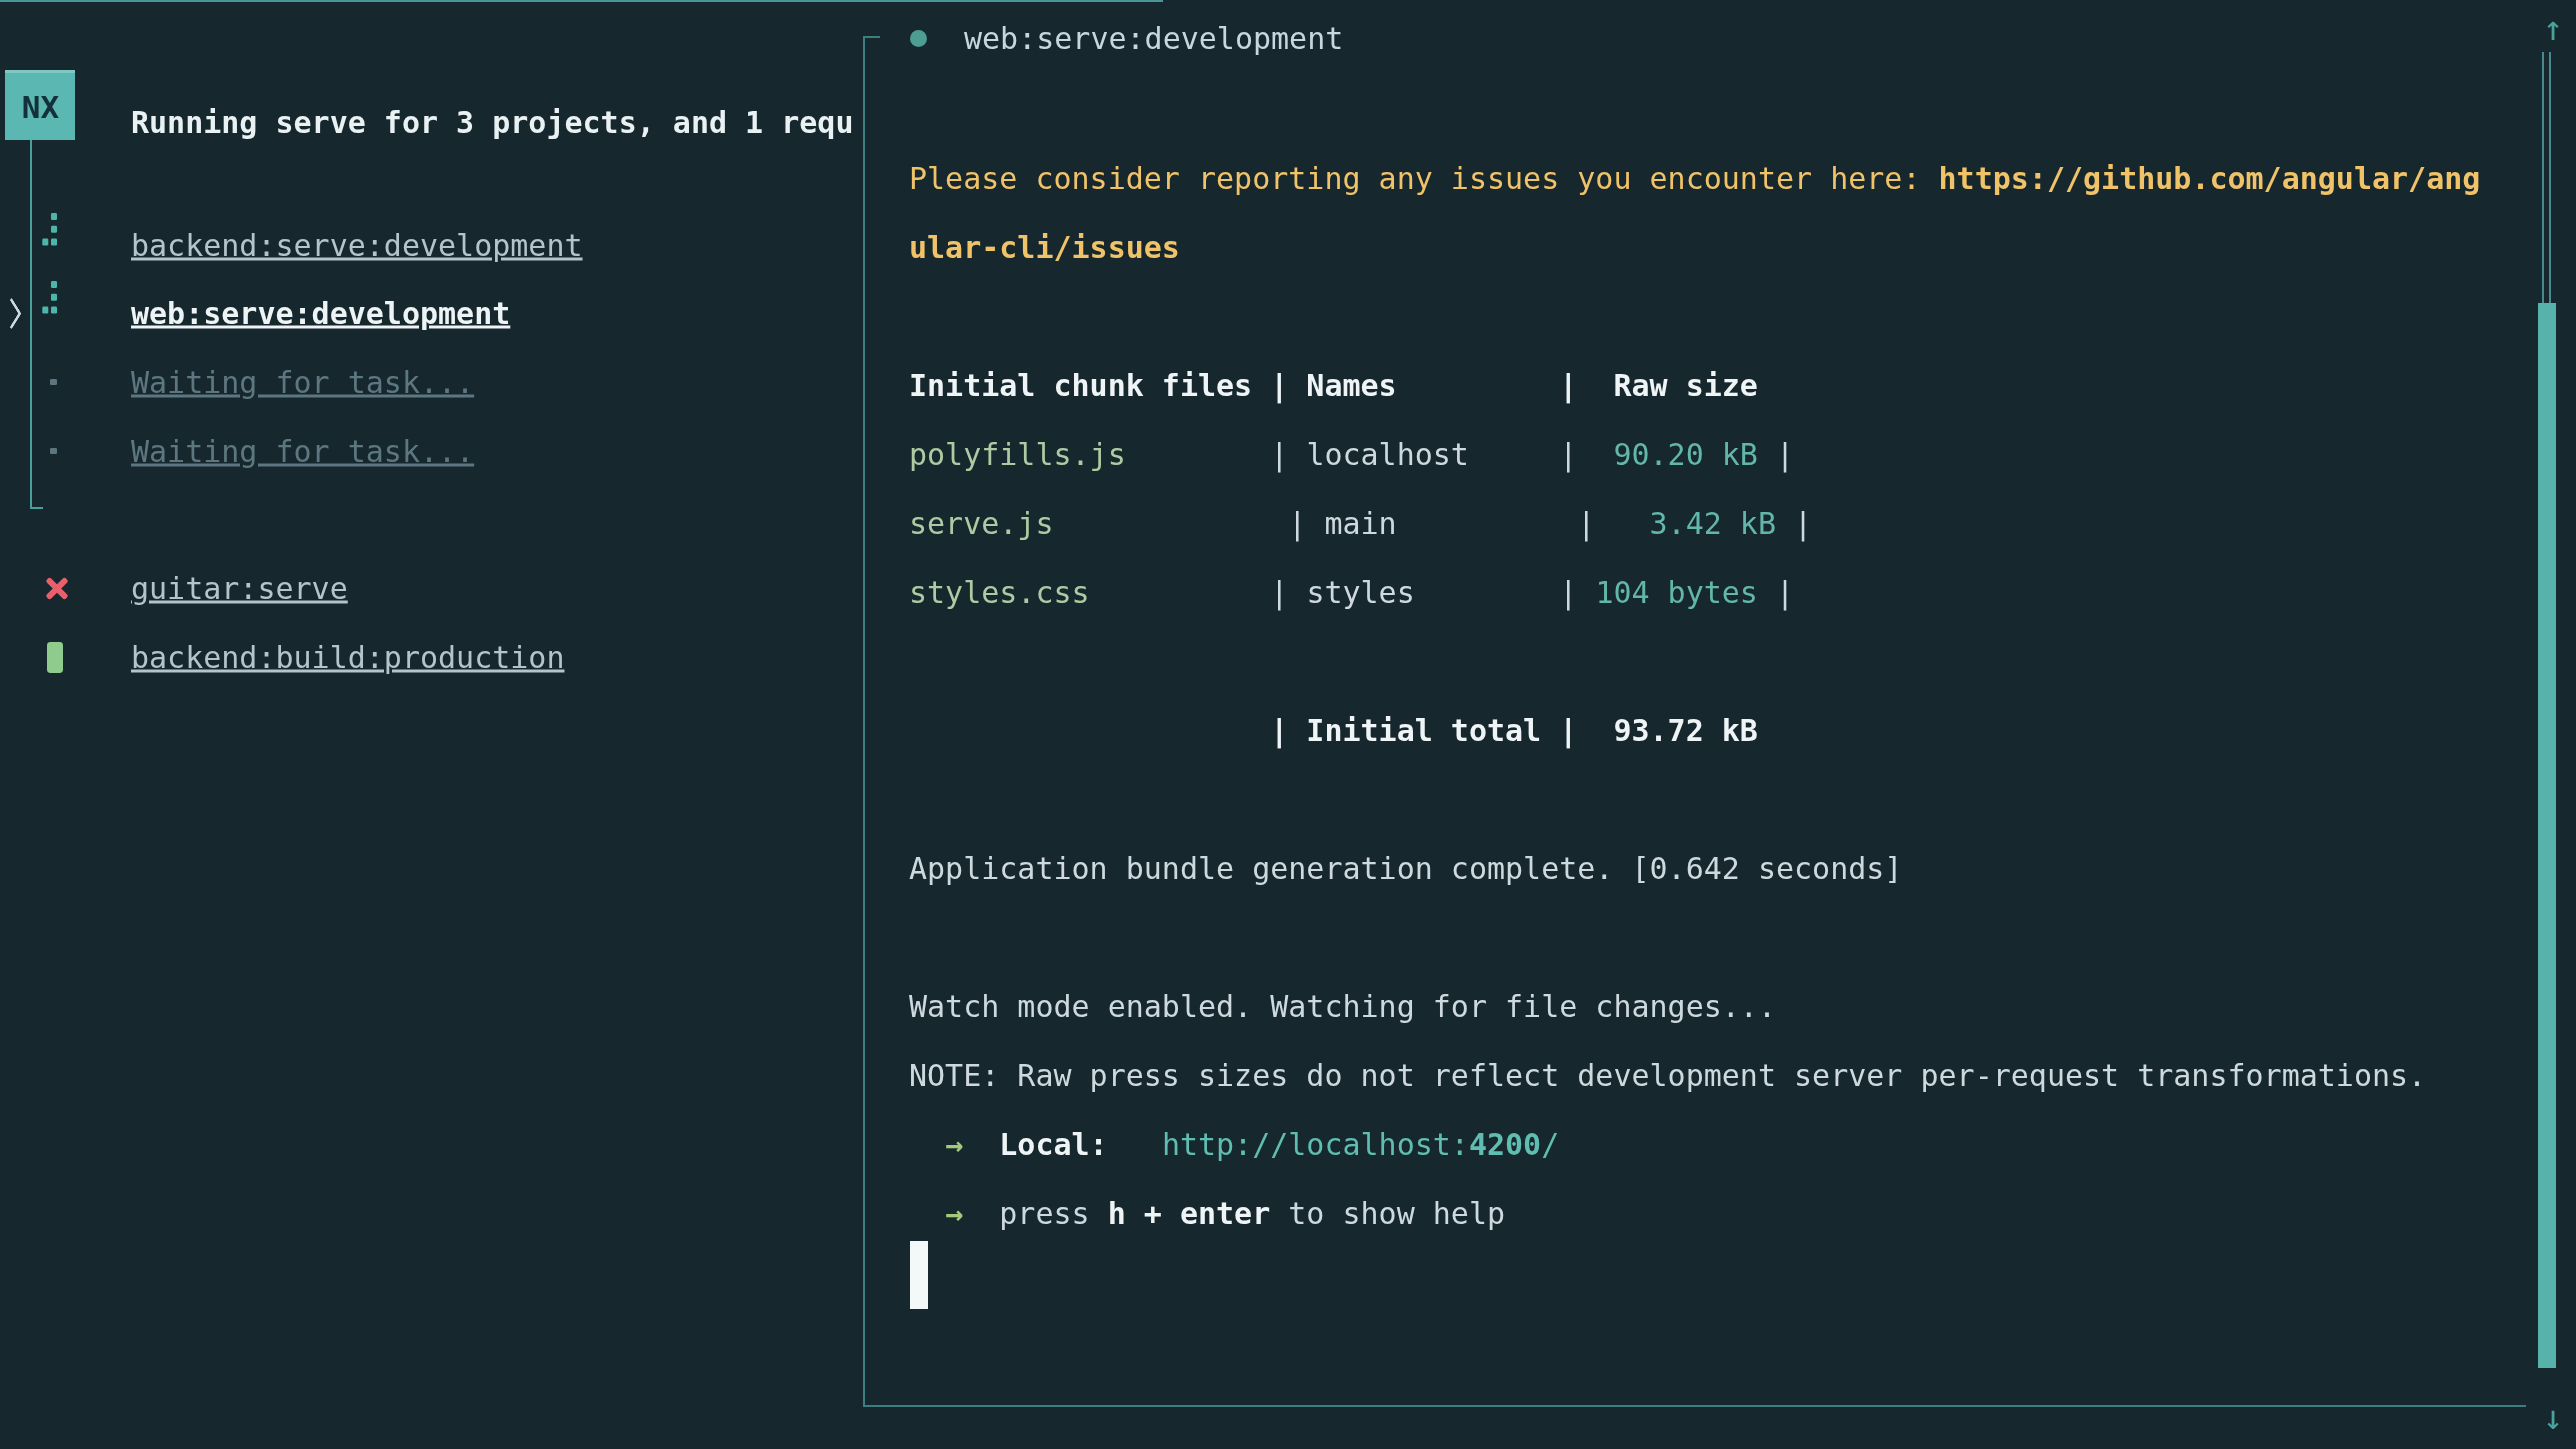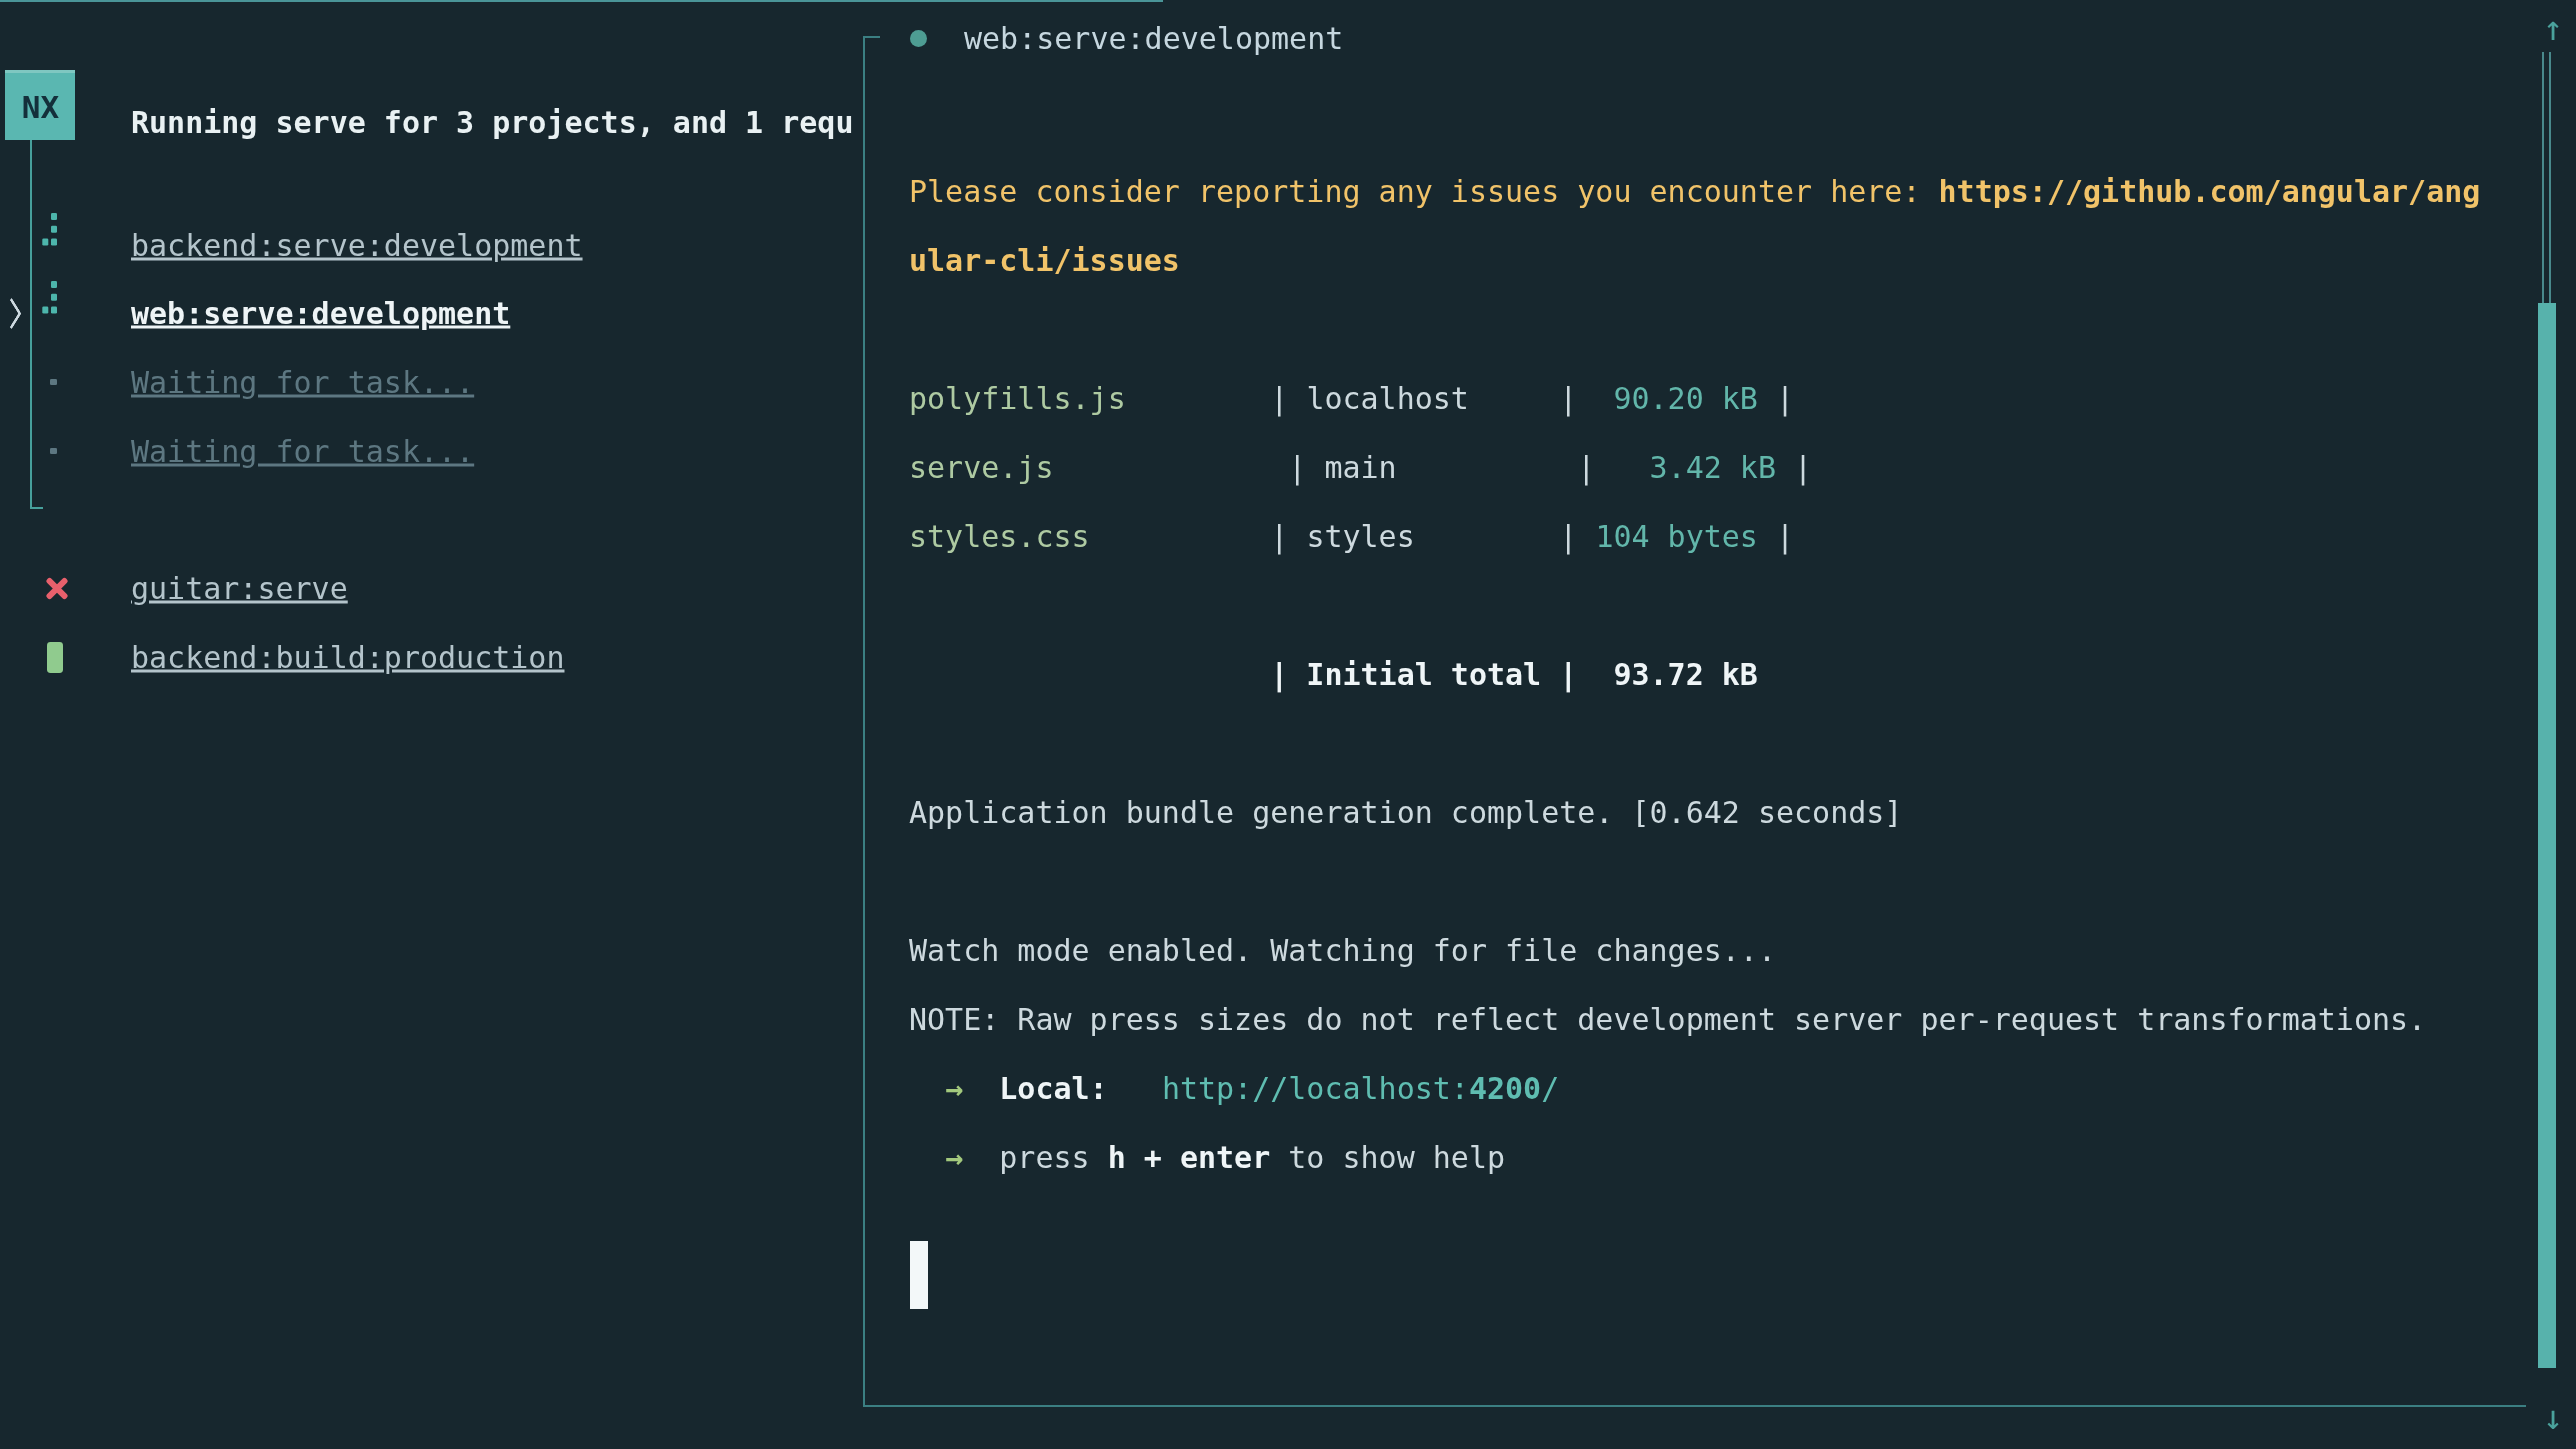--- a/index.html
+++ b/index.html
@@ -56,21 +56,21 @@
 
   
   .pborder { background:#3b7f82; position:absolute; }
   #panel-border-left   { left:863px; top:36px; width:2px; height:1371px; }
   #panel-border-bottom { left:863px; top:1405px; width:1663px; height:2px; }
   #panel-top-stub      { left:863px; top:36px; width:17.4px; height:2px; }
   #panel-title-rule    { left:1379px; top:36px; width:1163px; height:2px; background:#4a9598; }
   #panel-bullet { position:absolute; left:910px; top:29.5px; width:17.4px; height:17.4px; border-radius:50%; background:#4e9d93; }
   #panel-title { position:absolute; left:964px; top:38px; transform:translateY(-50%); color:#c6d7df; white-space:pre; }
 
-  #terminal-lines { position:absolute; left:909px; top:19px; }
+  #terminal-lines { position:absolute; left:909px; top:6px; }
   .tline { height:69px; line-height:69px; white-space:pre; }
   .seg-y  { color:#f1c369; }
   .seg-yb { color:#f1c369; font-weight:bold; }
   .seg-w  { color:#cdd9de; }
   .seg-wb { color:#eff5f7; font-weight:bold; }
   .seg-g  { color:#aecaa2; }
   .seg-t  { color:#62b6aa; }
   .seg-a  { color:#a3c97d; font-weight:bold; }
   .seg-u  { color:#5fbdb1; }
   .seg-ub { color:#5fbdb1; font-weight:bold; }
@@ -141,20 +141,21 @@
     <div id="panel-title-rule"></div>
     <div id="panel-bullet"></div>
     <div id="panel-title">web:serve:development</div>
 
     <div id="terminal-lines">
         <div class="tline"></div>
         <div class="tline"></div>
         <div class="tline"><span class="seg-y">Please consider reporting any issues you encounter here: </span><span class="seg-yb">https://github.com/angular/ang</span></div>
         <div class="tline"><span class="seg-yb">ular-cli/issues</span></div>
         <div class="tline"></div>
+        <div class="tline"><span class="seg-wb">Initial chunk files | Names         |  Raw size</span></div>
         <div class="tline"><span class="seg-g">polyfills.js</span><span class="seg-w">        | </span><span class="seg-w">localhost</span><span class="seg-w">     | </span><span class="seg-t"> 90.20 kB</span><span class="seg-w"> |</span></div>
         <div class="tline"><span class="seg-g">serve.js</span><span class="seg-w">             | </span><span class="seg-w">main</span><span class="seg-w">          | </span><span class="seg-t">  3.42 kB</span><span class="seg-w"> |</span></div>
         <div class="tline"><span class="seg-g">styles.css</span><span class="seg-w">          | </span><span class="seg-w">styles</span><span class="seg-w">        | </span><span class="seg-t">104 bytes</span><span class="seg-w"> |</span></div>
         <div class="tline"></div>
         <div class="tline"><span class="seg-wb">                    | Initial total |  93.72 kB</span></div>
         <div class="tline"></div>
         <div class="tline"><span class="seg-w">Application bundle generation complete. [0.642 seconds]</span></div>
         <div class="tline"></div>
         <div class="tline"><span class="seg-w">Watch mode enabled. Watching for file changes...</span></div>
         <div class="tline"><span class="seg-w">NOTE: Raw press sizes do not reflect development server per-request transformations.</span></div>

